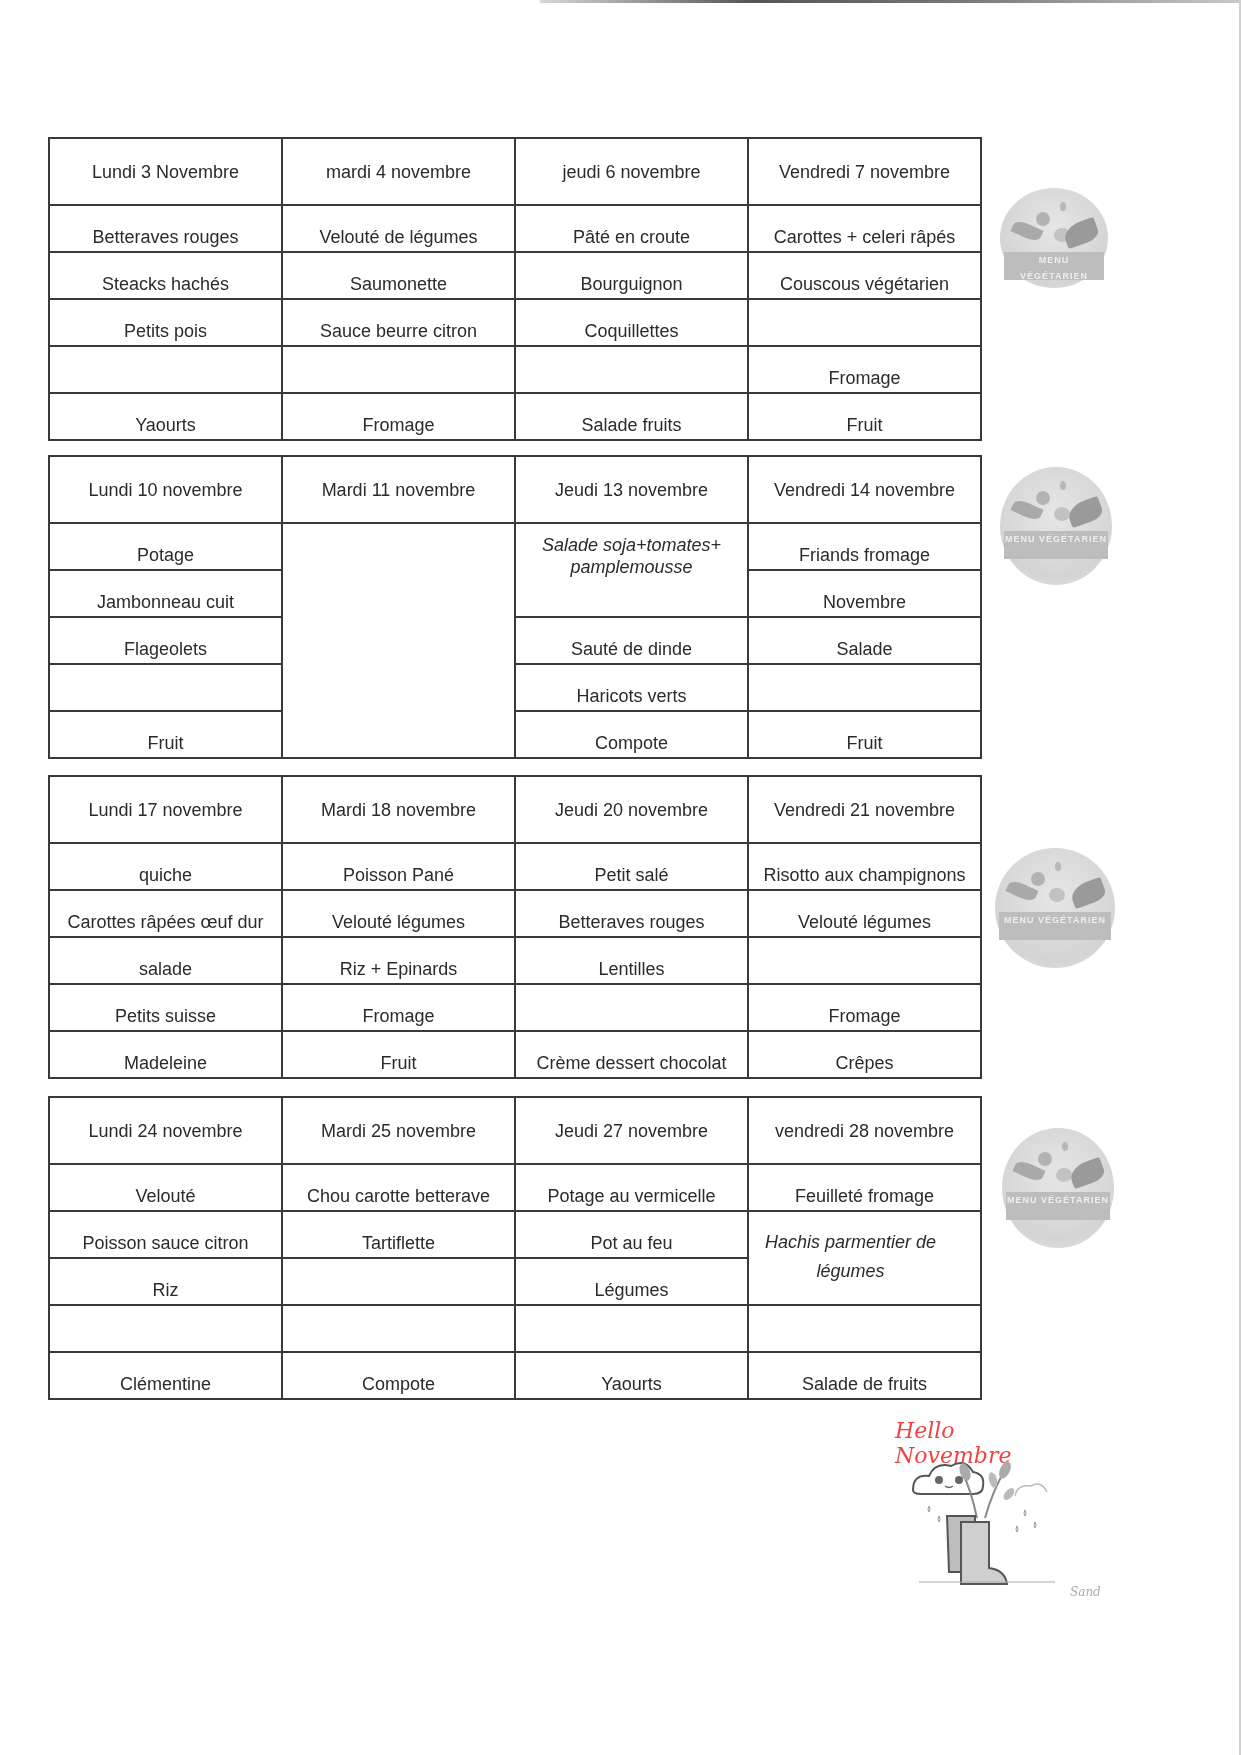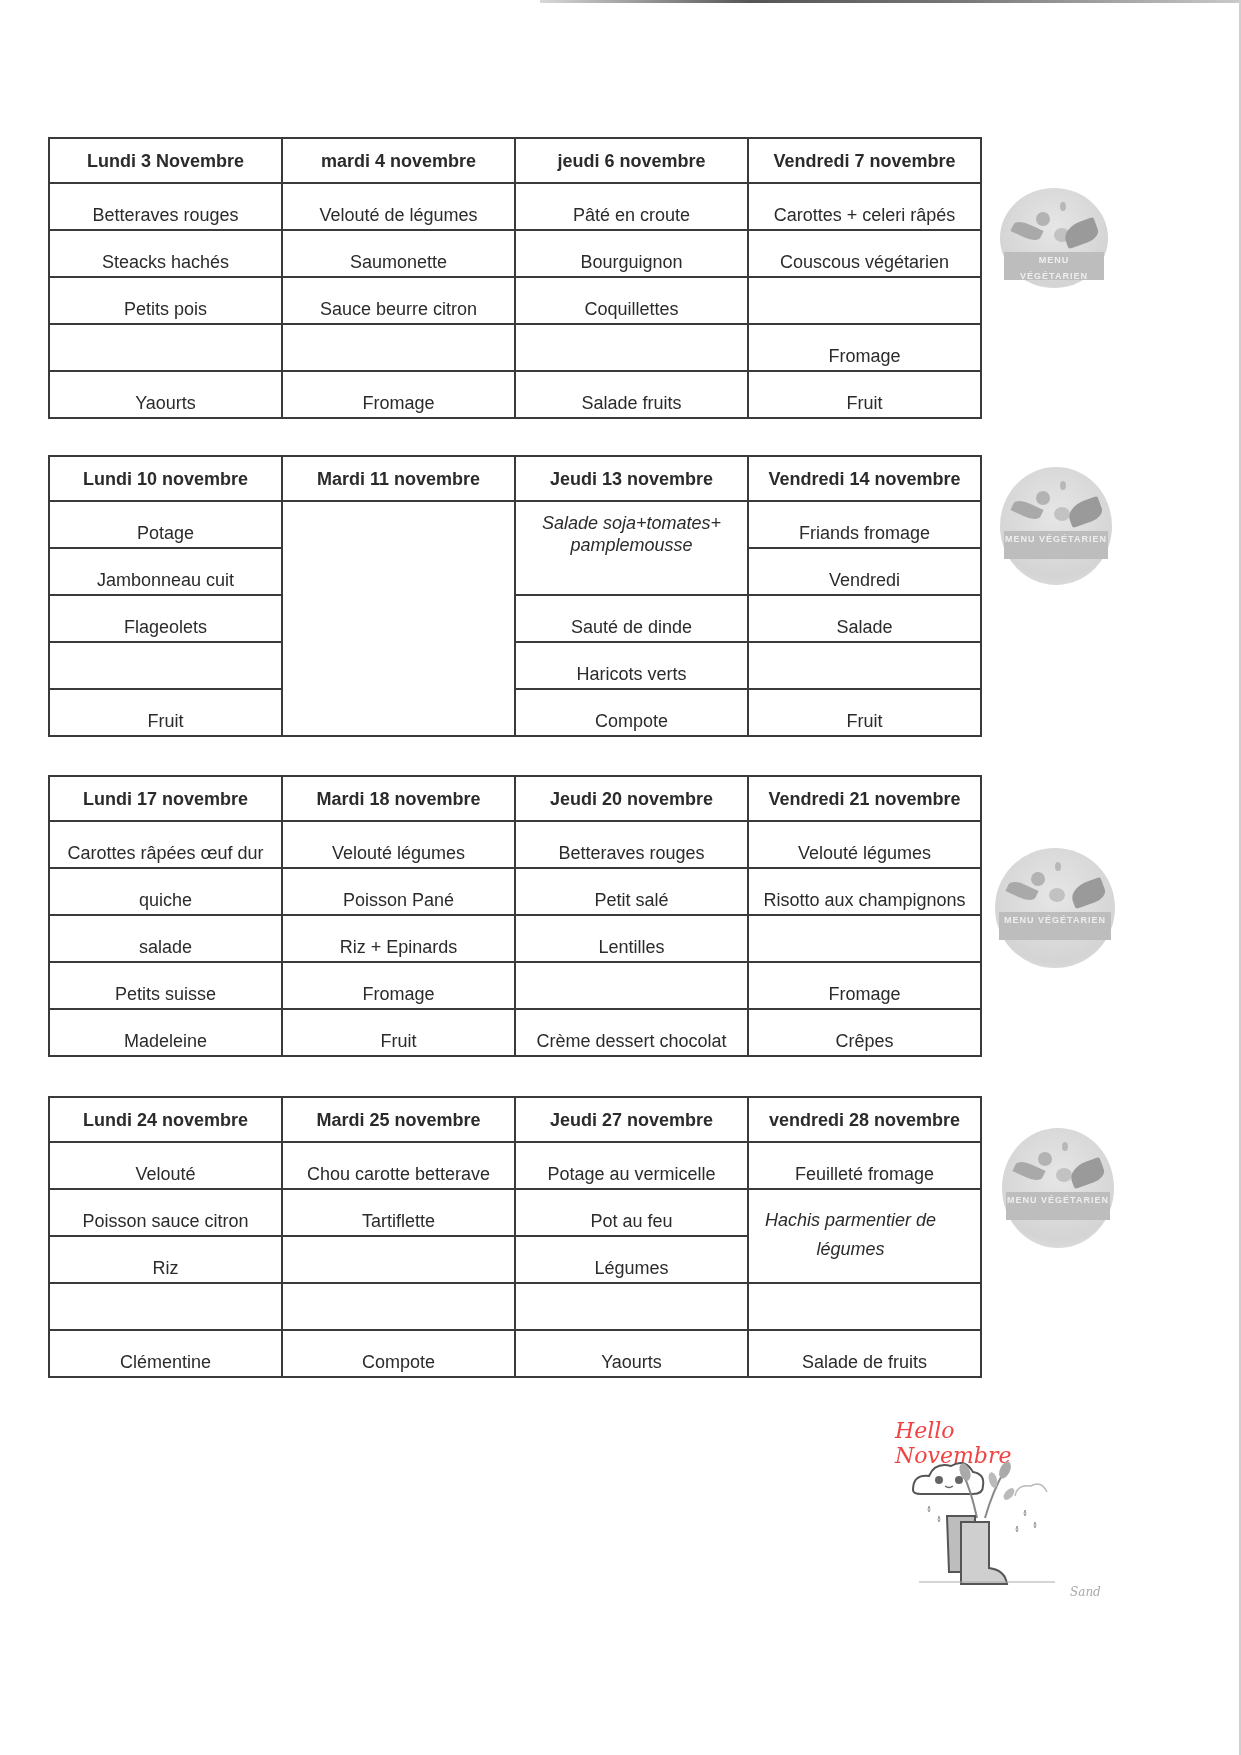--- a/index.html
+++ b/index.html
@@ -22,22 +22,22 @@
       border-collapse: collapse; table-layout: fixed;
     }
     .menu-table td, .menu-table th {
       border: 2px solid #3a3a3a;
       text-align: center; vertical-align: bottom;
       padding: 0 2px 3px 2px;
       font-size: 18px; line-height: 22px;
       overflow: hidden; white-space: nowrap;
     }
     .menu-table th {
-      height: 25px; font-weight: bold; font-size: 18px;
-      vertical-align: middle; padding: 9px;
+      height: 25px; font-weight: normal; font-size: 18px;
+      vertical-align: middle; padding: 20px;
     }
     .menu-table td { height: 42px; }
     .menu-table col { width: 233px; }
     .small { font-size: 16px; }
     .left { text-align: center; }
     .wrap { white-space: normal !important; font-style: italic; }
     .mid { vertical-align: middle !important; }
     .top { vertical-align: top !important; padding-top: 10px !important; }
 
     .veg-badge {
@@ -142,21 +142,21 @@
     <th>Vendredi 14 novembre</th>
   </tr>
   <tr>
     <td>Potage</td>
     <td rowspan="5"></td>
     <td class="wrap top" rowspan="2" style="padding-left:18px;padding-right:18px;">Salade  soja+tomates+ pamplemousse</td>
     <td>Friands fromage</td>
   </tr>
   <tr>
     <td>Jambonneau cuit</td>
-    <td>Vendredi</td>
+    <td>Novembre</td>
   </tr>
   <tr>
     <td>Flageolets</td>
     <td>Sauté de dinde</td>
     <td>Salade</td>
   </tr>
   <tr>
     <td></td>
     <td>Haricots verts</td>
     <td></td>
@@ -185,30 +185,30 @@
       <col>
     </colgroup>
   <tbody>
       <tr>
     <th>Lundi  17 novembre</th>
     <th>Mardi 18 novembre</th>
     <th>Jeudi 20 novembre</th>
     <th>Vendredi 21 novembre</th>
   </tr>
   <tr>
+    <td>quiche</td>
+    <td>Poisson  Pané</td>
+    <td>Petit salé</td>
+    <td class="small">Risotto aux champignons</td>
+  </tr>
+  <tr>
     <td class="small">Carottes râpées  œuf dur</td>
     <td>Velouté légumes</td>
     <td>Betteraves rouges</td>
     <td>Velouté légumes</td>
-  </tr>
-  <tr>
-    <td>quiche</td>
-    <td>Poisson  Pané</td>
-    <td>Petit salé</td>
-    <td class="small">Risotto aux champignons</td>
   </tr>
   <tr>
     <td>salade</td>
     <td>Riz + Epinards</td>
     <td>Lentilles</td>
     <td></td>
   </tr>
   <tr>
     <td>Petits suisse</td>
     <td>Fromage</td>

